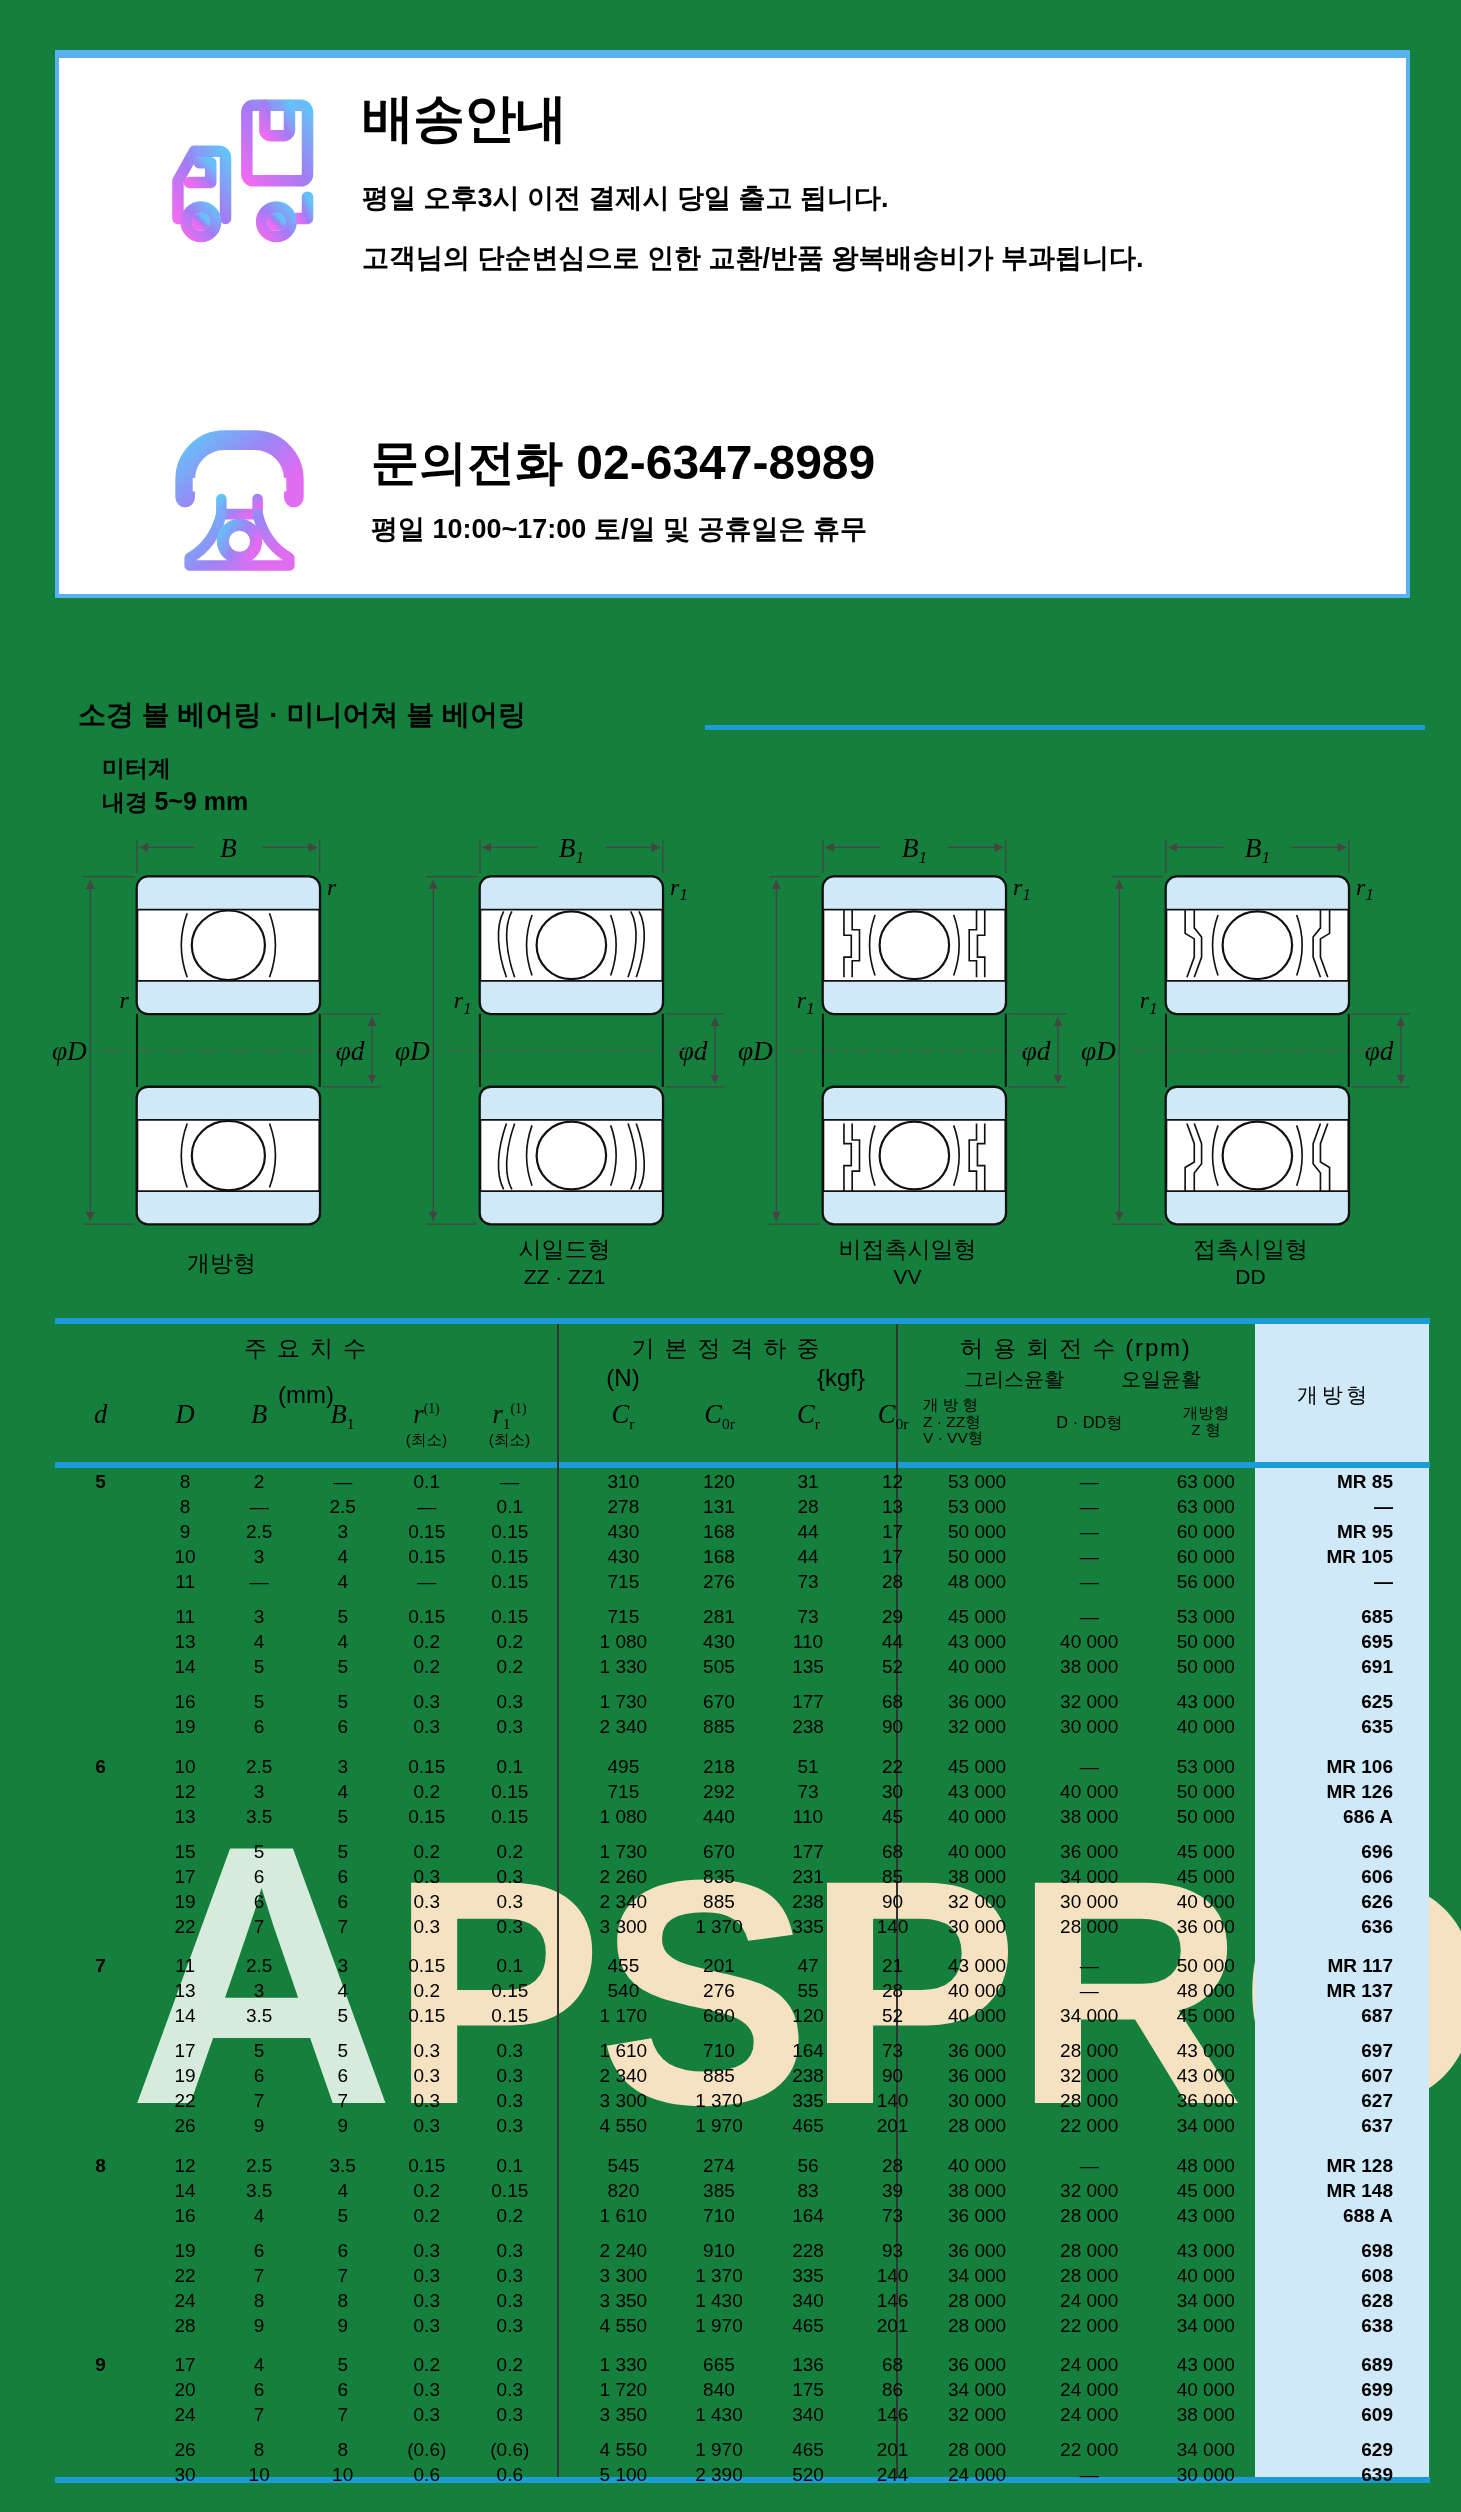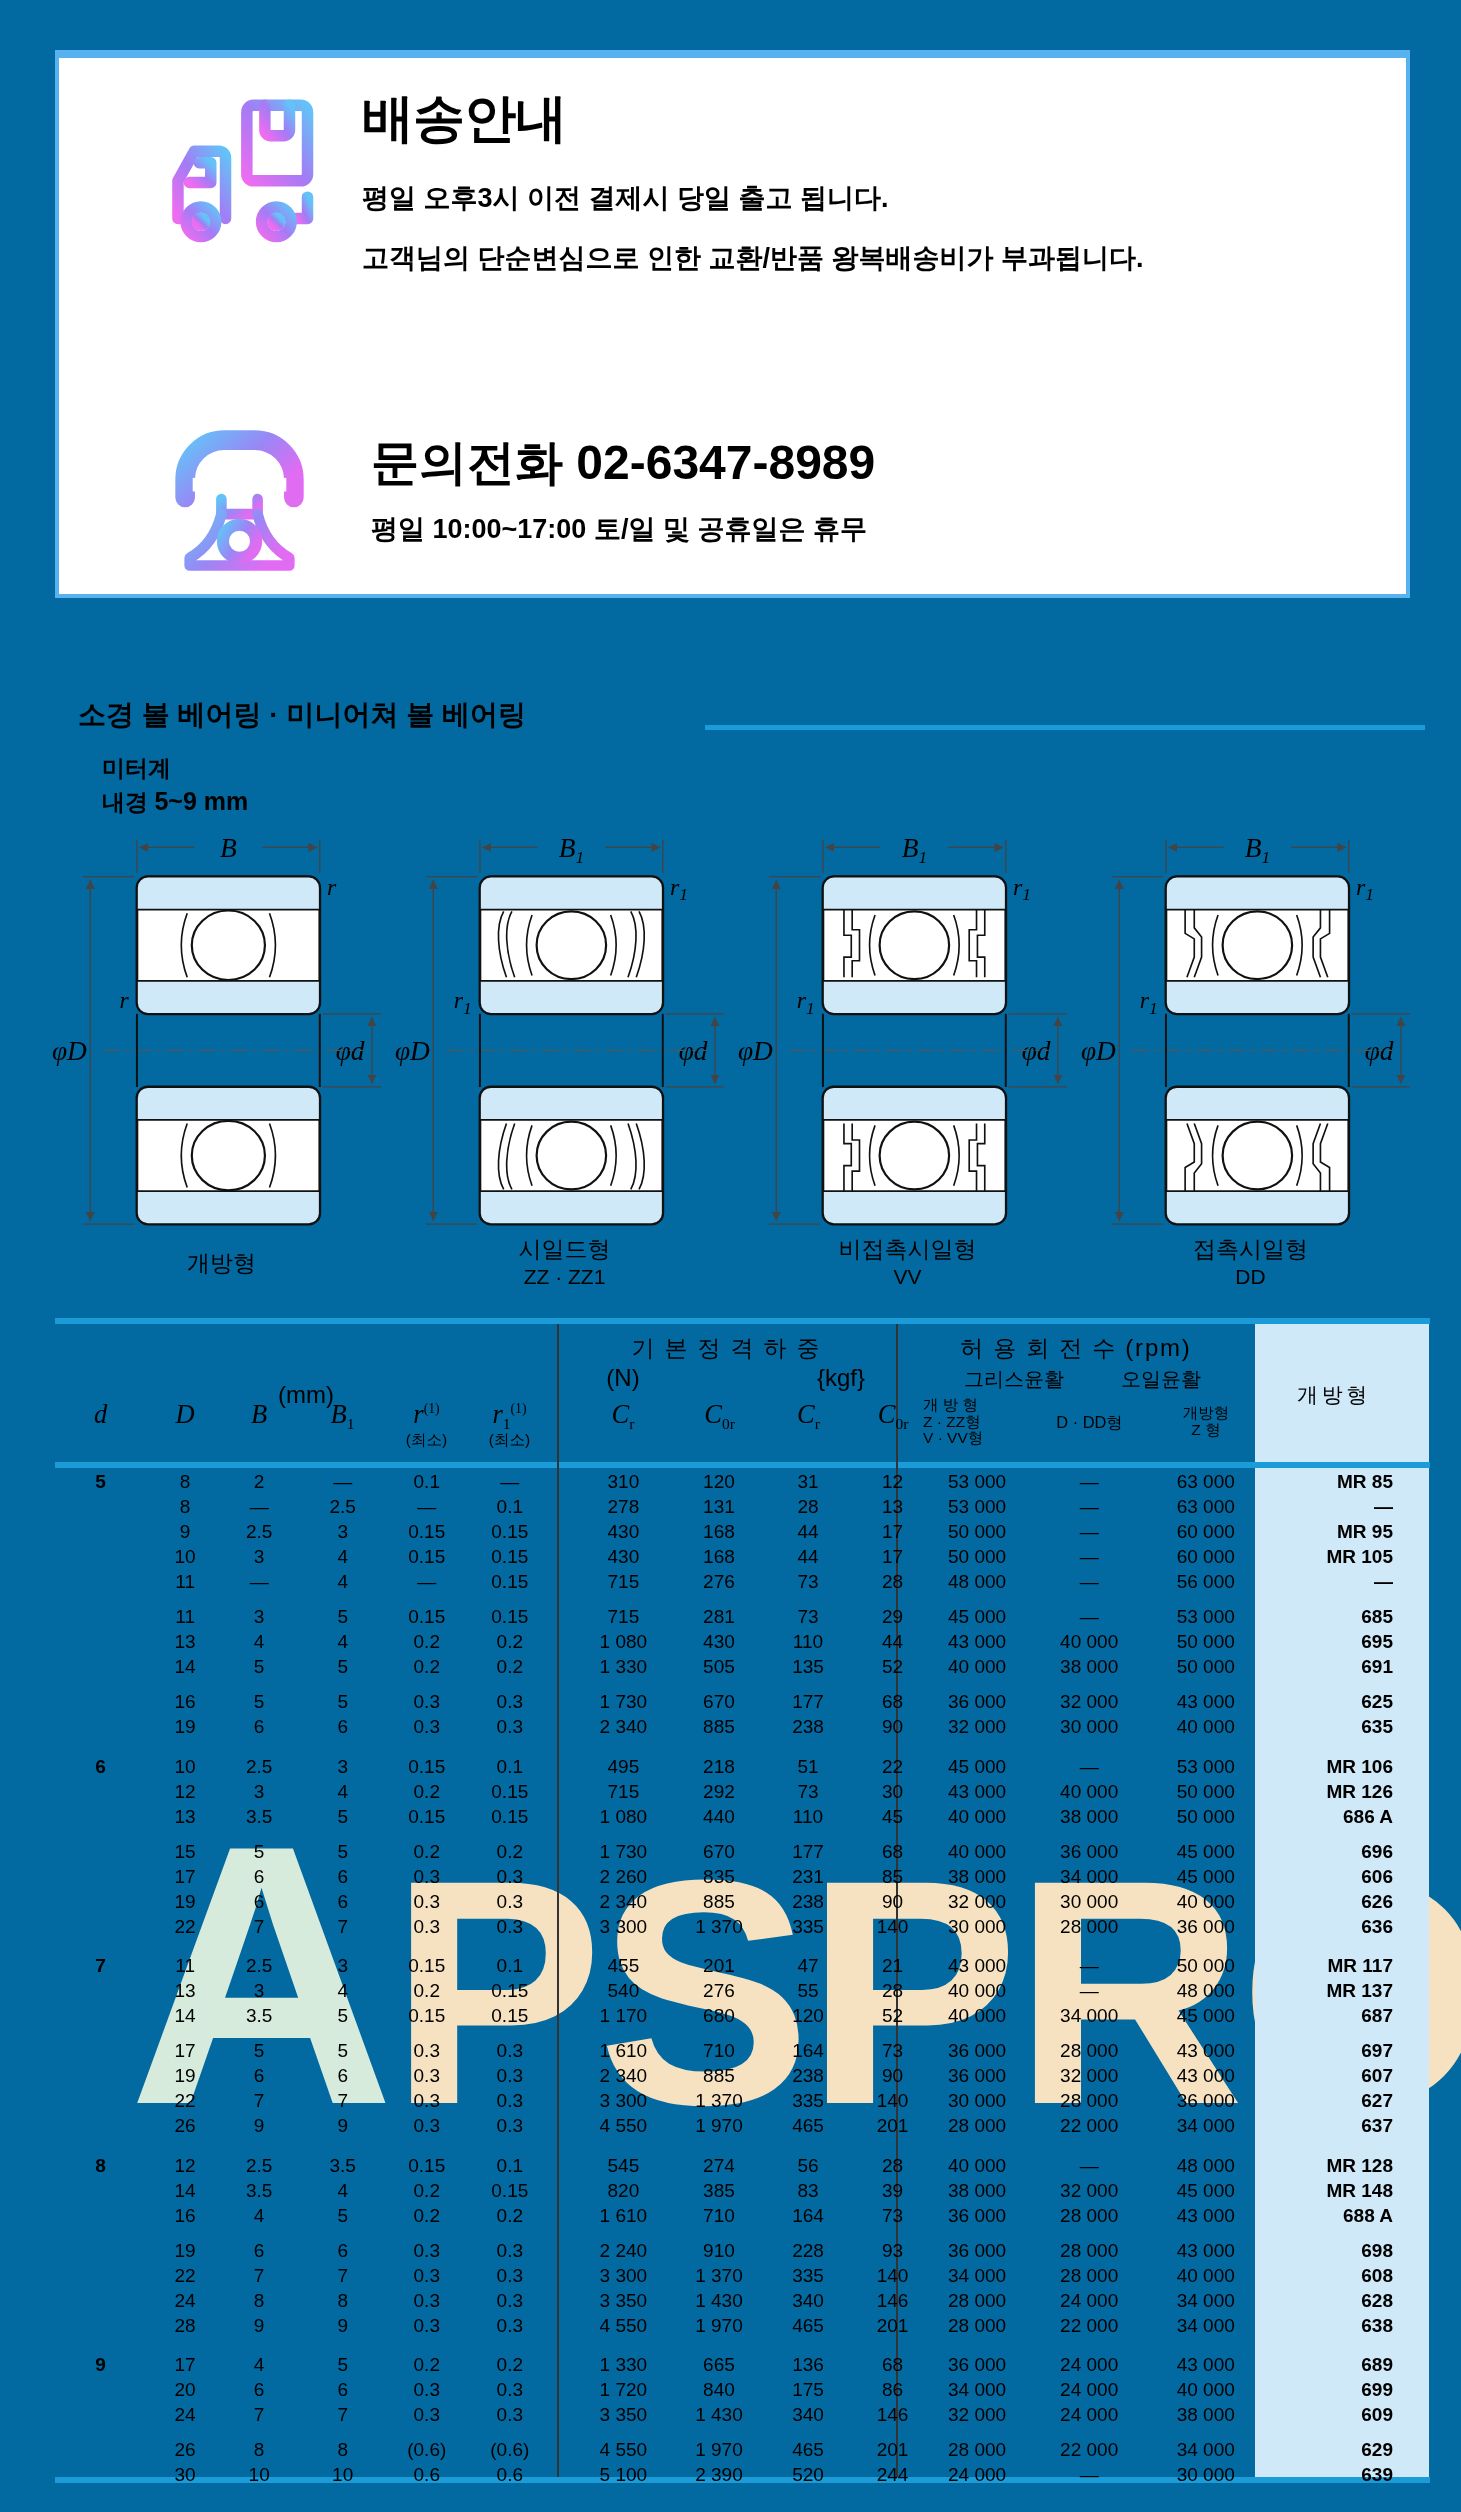--- a/index.html
+++ b/index.html
@@ -1,16 +1,16 @@
 <!DOCTYPE html>
 <html style="font-size:14.6px"><head>
 <meta charset="utf-8">
 <style>
   html,body{margin:0;padding:0;background:#fff;}
-  .page{position:relative;width:1462px;height:2512px;background:#0369a1;overflow:hidden;
+  .page{position:relative;width:1462px;height:2512px;background:#15803d;overflow:hidden;
         font-family:"Liberation Sans","DejaVu Sans",sans-serif;color:#000;}
 
   
   .info-box{position:absolute;left:55px;top:50px;width:1355px;height:548px;
             border:4.6px solid #58b2f0;border-top-width:8.2px;box-sizing:border-box;background:#fff;}
   .info-row{position:absolute;display:flex;align-items:flex-start;}
   .row-ship{left:96px;top:25.6px;}
   .row-call{left:105px;top:364px;}
   .icon-slot{width:169px;flex:0 0 169px;margin-right:38px;}
   .ship-title{margin:0 0 14.6px 0;font-size:52px;font-weight:800;letter-spacing:-0.9px;}
@@ -323,20 +323,21 @@
   <div class="tblwrap">
     <div class="bluecol"></div>
     <div class="hline hl1"></div>
     <div class="hline hl2"></div>
     <div class="hline hl3"></div>
     <div class="vdiv vd1"></div>
     <div class="vdiv vd2"></div>
 
     <div class="thead">
 
+      <div class="hcell grp" style="left:0;width:502px;top:9px">주 요 치 수</div>
       <div class="hcell unit" style="left:0;width:502px;top:57px">(mm)</div>
       <div class="hcell colhead" style="left:0;width:91px;top:75px"><span>d</span></div>
       <div class="hcell colhead" style="left:91px;width:78px;top:75px"><span>D</span></div>
       <div class="hcell colhead" style="left:169px;width:70px;top:75px"><span>B</span></div>
       <div class="hcell colhead" style="left:239px;width:97px;top:75px"><span>B</span><sub>1</sub></div>
       <div class="hcell colhead" style="left:336px;width:71px;top:75px"><span>r</span><sup>(1)</sup></div>
       <div class="hcell minlbl" style="left:336px;width:71px;top:106px">(최소)</div>
       <div class="hcell colhead" style="left:407px;width:95px;top:75px"><span>r</span><sub>1</sub><sup>(1)</sup></div>
       <div class="hcell minlbl" style="left:407px;width:95px;top:106px">(최소)</div>
 

